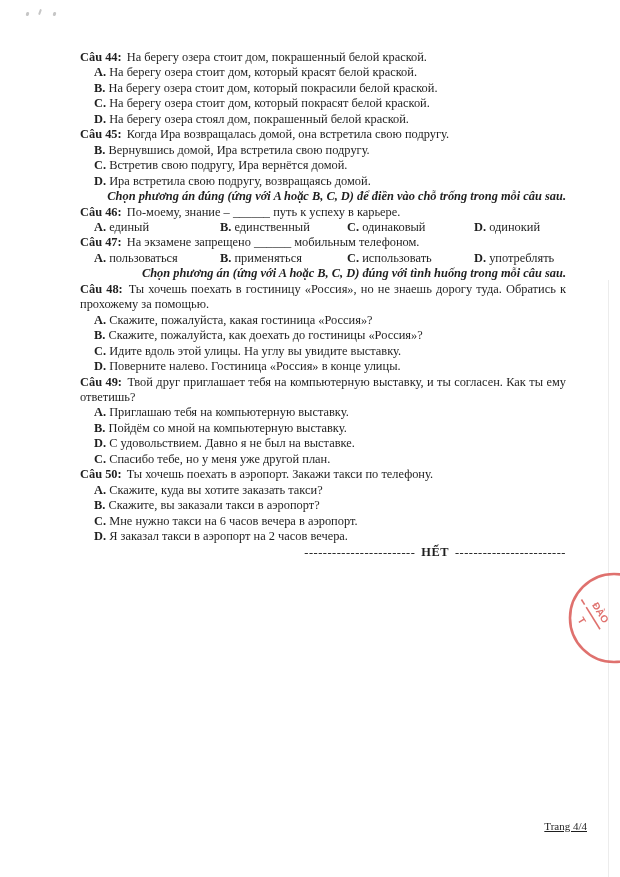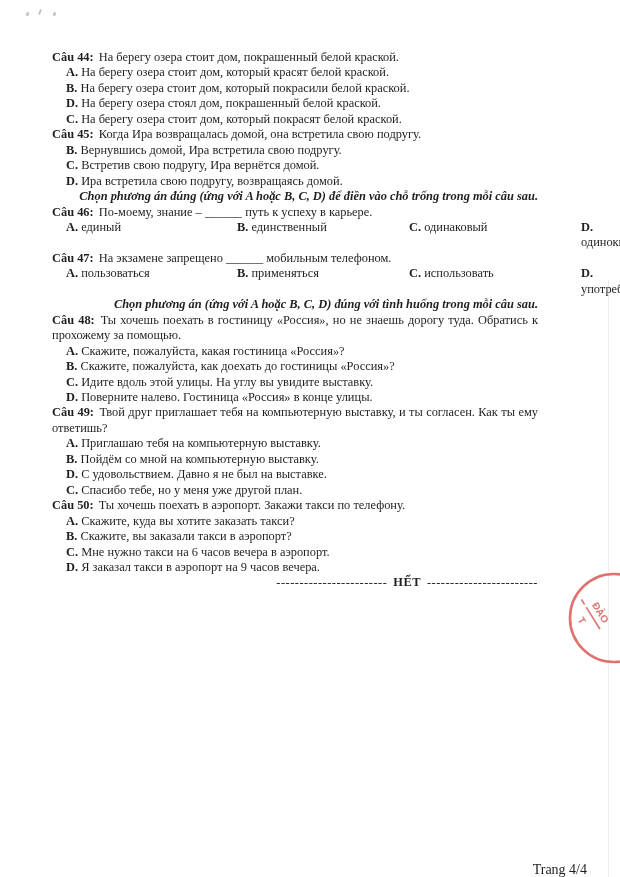--- a/index.html
+++ b/index.html
@@ -8,44 +8,44 @@
     width:620px;height:877px;
     background:#ffffff;
     overflow:hidden;
     font-family:"Liberation Serif","DejaVu Serif",serif;
     font-size:12.4px;
     line-height:15.45px;
     color:#1f1f1f;
   }
   .content{
     position:absolute;
-    left:52px;top:50px;
+    left:80px;top:50px;
     width:486px;
   }
   p{margin:0;padding:0;}
   .stem b, .opt b, .cell b{font-weight:bold;}
   .qlabel{margin-right:2px;}
   .opt{padding-left:14px;}
   .justify{text-align:justify;text-justify:inter-word;}
   .instr{font-weight:bold;font-style:italic;text-align:right;}
   .optrow{
     display:grid;
     grid-template-columns:126px 127px 127px 1fr;
     margin-left:14px;
-    gap:45px;
   }
   .end-line{
     text-align:right;
     letter-spacing:0.5px;
   }
   .end-line .hetlabel{font-weight:bold;padding:0 6px;}
   .footer{
     position:absolute;
-    right:33px;top:862px;
-    font-size:14px;
+    right:33px;top:819px;
+    font-size:11px;
+    text-decoration:underline;
   }
   .stamp-svg{
     position:absolute;
     left:0;top:0;width:620px;height:877px;
     pointer-events:none;
   }
   .pencil-marks{position:absolute;left:26px;top:9px;width:40px;height:10px;}
   .pencil-marks span{
     position:absolute;width:3px;height:4px;
     background:#c6c6c6;border-radius:2px;transform:rotate(20deg);
@@ -80,26 +80,26 @@
       </p>
       <p class="opt">
         <b>A.</b>
         <span>На берегу озера стоит дом, который красят белой краской.</span>
       </p>
       <p class="opt">
         <b>B.</b>
         <span>На берегу озера стоит дом, который покрасили белой краской.</span>
       </p>
       <p class="opt">
+        <b>C.</b>
+        <span>На берегу озера стоит дом, который покрасят белой краской.</span>
+      </p>
+      <p class="opt">
         <b>D.</b>
         <span>На берегу озера стоял дом, покрашенный белой краской.</span>
-      </p>
-      <p class="opt">
-        <b>C.</b>
-        <span>На берегу озера стоит дом, который покрасят белой краской.</span>
       </p>
     </section>
 
     <section>
       <p class="stem">
         <b class="qlabel">Câu 45:</b>
         <span>Когда Ира возвращалась домой, она встретила свою подругу.</span>
       </p>
       <p class="opt">
         <b>B.</b>
@@ -203,21 +203,21 @@
       <p class="opt">
         <b>B.</b>
         <span>Скажите, вы заказали такси в аэропорт?</span>
       </p>
       <p class="opt">
         <b>C.</b>
         <span>Мне нужно такси на 6 часов вечера в аэропорт.</span>
       </p>
       <p class="opt">
         <b>D.</b>
-        <span>Я заказал такси в аэропорт на 9 часов вечера.</span>
+        <span>Я заказал такси в аэропорт на 2 часов вечера.</span>
       </p>
     </section>
 
     <p class="end-line"><span>------------------------</span><span class="hetlabel">HẾT</span><span>------------------------</span></p>
 
   </div>
 
   <svg class="stamp-svg" viewBox="0 0 620 877">
     <g stroke="#d9534f" fill="#d9534f" opacity="0.82">
       <circle cx="614" cy="618" r="44" fill="none" stroke-width="2.6"></circle>

